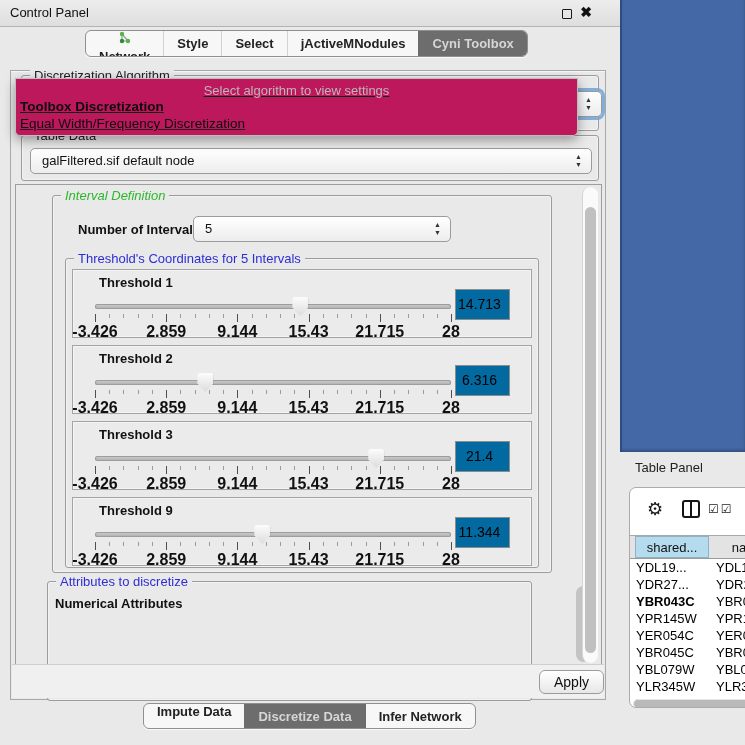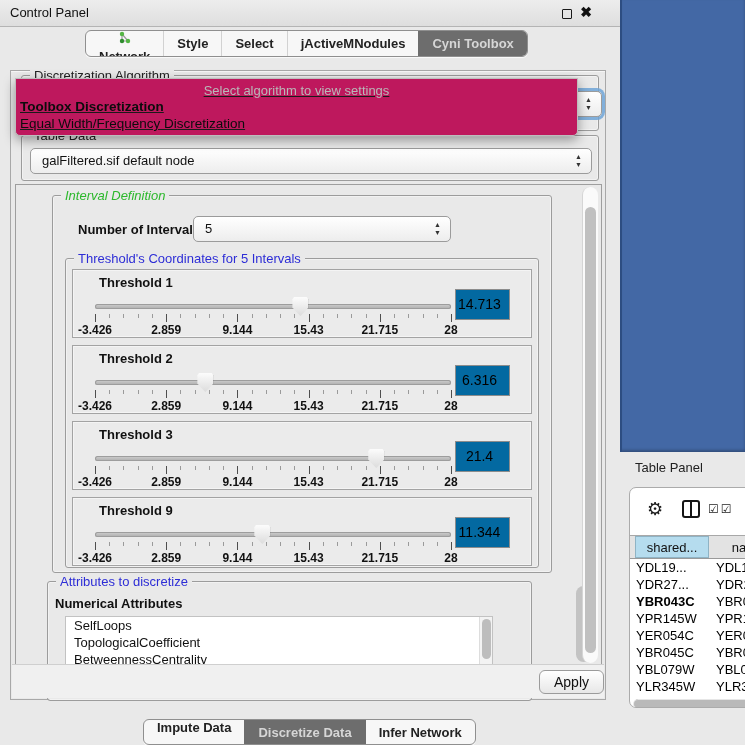--- a/index.html
+++ b/index.html
@@ -10,21 +10,21 @@
   .titlebar { position:absolute; left:0; top:0; width:620px; height:27px;
     background:linear-gradient(#ededed,#dedede); border-bottom:1px solid #b4b4b4; }
   .titlebar .title { position:absolute; left:10px; top:0; line-height:26px; font-size:13px; color:#111; }
   .float-ic { position:absolute; right:48px; top:9px; width:10px; height:10px; border:1.6px solid #1a1a1a; border-radius:1px; }
   .close-ic { position:absolute; right:28px; top:4px; font-size:14px; font-weight:bold; color:#111; }
 
   .tabstrip { position:absolute; display:flex; align-items:stretch; height:27px;
     border:1px solid #8f8f8f; border-radius:6px; background:#f7f7f7; overflow:hidden;
     box-shadow:0 1px 1px rgba(255,255,255,.8); }
   #top-tabs { left:85px; top:30px; }
-  #bottom-tabs { left:143px; top:703px; height:26px;margin-top:16px; }
+  #bottom-tabs { left:143px; top:703px; height:26px; }
   .tab { display:flex; align-items:center; gap:5px; padding:0 13px; font-size:13px; font-weight:bold;
     color:#222; border-left:1px solid #d2d2d2; cursor:default; white-space:nowrap; }
   .tab:first-child { border-left:none;flex-direction:column; }
   .tab.sel { background:#6d6d6d; color:#d6d6d6; border-left-color:#6d6d6d; }
   .tab.sel + .tab { border-left-color:#6d6d6d; }
 
   .outer-panel { position:absolute; left:10px; top:70px; width:596px; height:630px;
     border:1px solid #a8a8a8; background:#e9e9e9; box-shadow:inset 0 1px 0 #f6f6f6; }
 
   .groupbox { position:absolute; border:1px solid #9c9c9c; border-radius:3px;
@@ -67,21 +67,21 @@
     background:linear-gradient(#cfcfcf,#adadad); box-shadow:inset 0 0 0 1px #9d9d9d; }
   .thumb { position:absolute; top:1px; width:16px; height:19px; margin-left:-8px;
     background:linear-gradient(#fcfcfc,#dcdcdc);
     clip-path:polygon(10% 0,90% 0,100% 12%,100% 55%,50% 100%,0 55%,0 12%);
     filter:drop-shadow(0 1px 1px rgba(0,0,0,.45)); }
   .ticks { position:absolute; left:0; right:0; top:18px; height:9px; }
   .ticks i { position:absolute; top:0; width:1px; background:#9a9a9a; }
   .ticks i.min { height:4px; }
   .ticks i.maj { height:8px; background:#4e4e4e; }
   .tick-labels { position:absolute; left:0; right:0; top:27px; height:12px; }
-  .tick-labels span { position:absolute; transform:translateX(-50%); font-size:12px; font-weight:bold; color:#111; white-space:nowrap; }
+  .tick-labels span { position:absolute; transform:translateX(-50%); font-size:16px; font-weight:bold; color:#111; white-space:nowrap; }
   .th-value { position:absolute; right:21px; top:19px; width:55px; height:31px; background:#0369a1;
     border:1px solid #8c8c8c; font-size:14px; line-height:29px; text-align:center; padding-right:6px; color:#000; }
 
   
   .attr-sub { position:absolute; left:7px; top:14px; font-size:13px; font-weight:bold; color:#111; }
   .attr-list { position:absolute; left:17px; top:34px; width:428px; height:50px; background:#fff;
     border:1px solid #c2c2c2; overflow:hidden; }
   .attr-list .item { font-size:13px; color:#111; padding:1px 0 1px 8px; }
   .attr-list-scroll { position:absolute; right:0; top:0; bottom:0; width:13px; background:#f3f3f3; border-left:1px solid #ddd; }
   .attr-list-scroll .thumb-v { position:absolute; left:2px; top:2px; width:9px; height:40px; background:#bdbdbd; border-radius:5px; }
@@ -365,30 +365,20 @@
               </div>
               <div class="th-value">11.344</div>
             </div>
           </div>
       </div>
     </div>
 
     <div class="groupbox" style="left:31px; top:396px; width:485px; height:120px;">
       <span class="group-title t-blue">Attributes to discretize</span>
       <span class="attr-sub">Numerical Attributes</span>
-      <div class="attr-list">
-        <div id="attr-items">
-            <div class="item">SelfLoops</div>
-            <div class="item">TopologicalCoefficient</div>
-            <div class="item">BetweennessCentrality</div>
-          </div>
-        <div class="attr-list-scroll">
-            <div class="thumb-v"></div>
-          </div>
-      </div>
       <div class="attr-side-scroll"></div>
     </div>
 
     <div class="vscroll">
       <div class="thumb-v" id="bp-thumb"></div>
     </div>
   </div>
 
   <div class="apply-bar">
     <button class="apply-btn">Apply</button>

